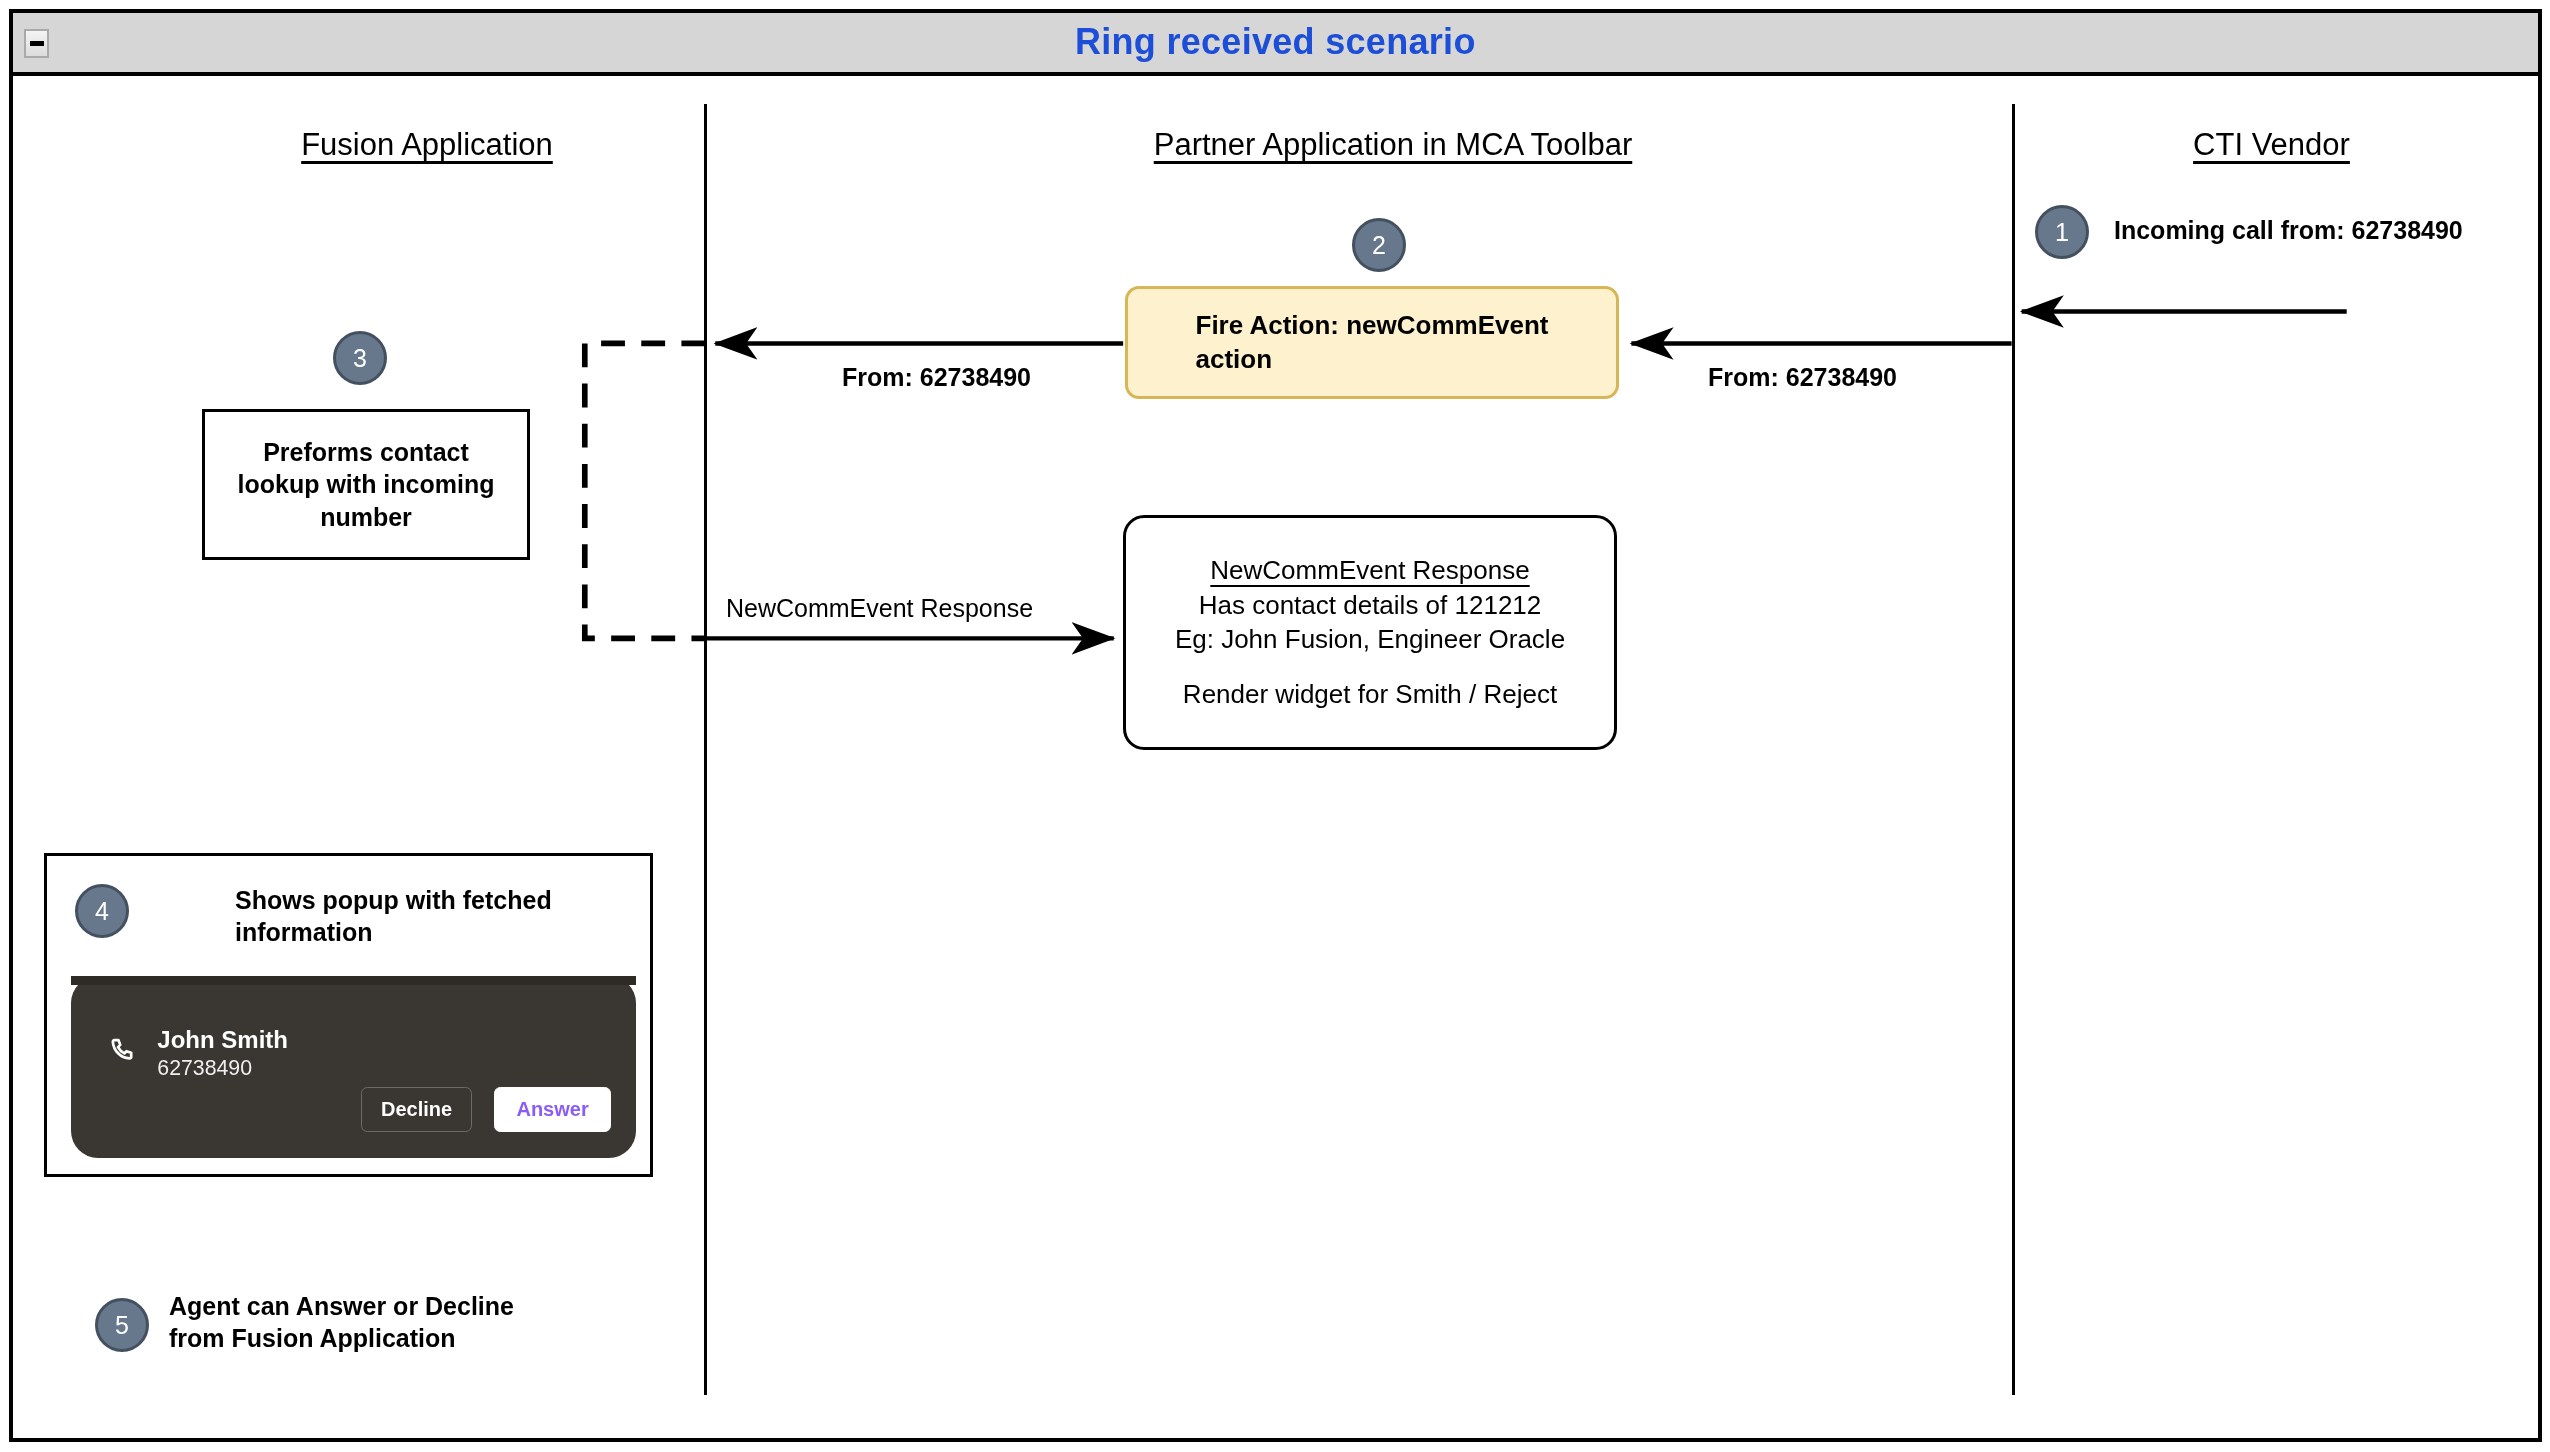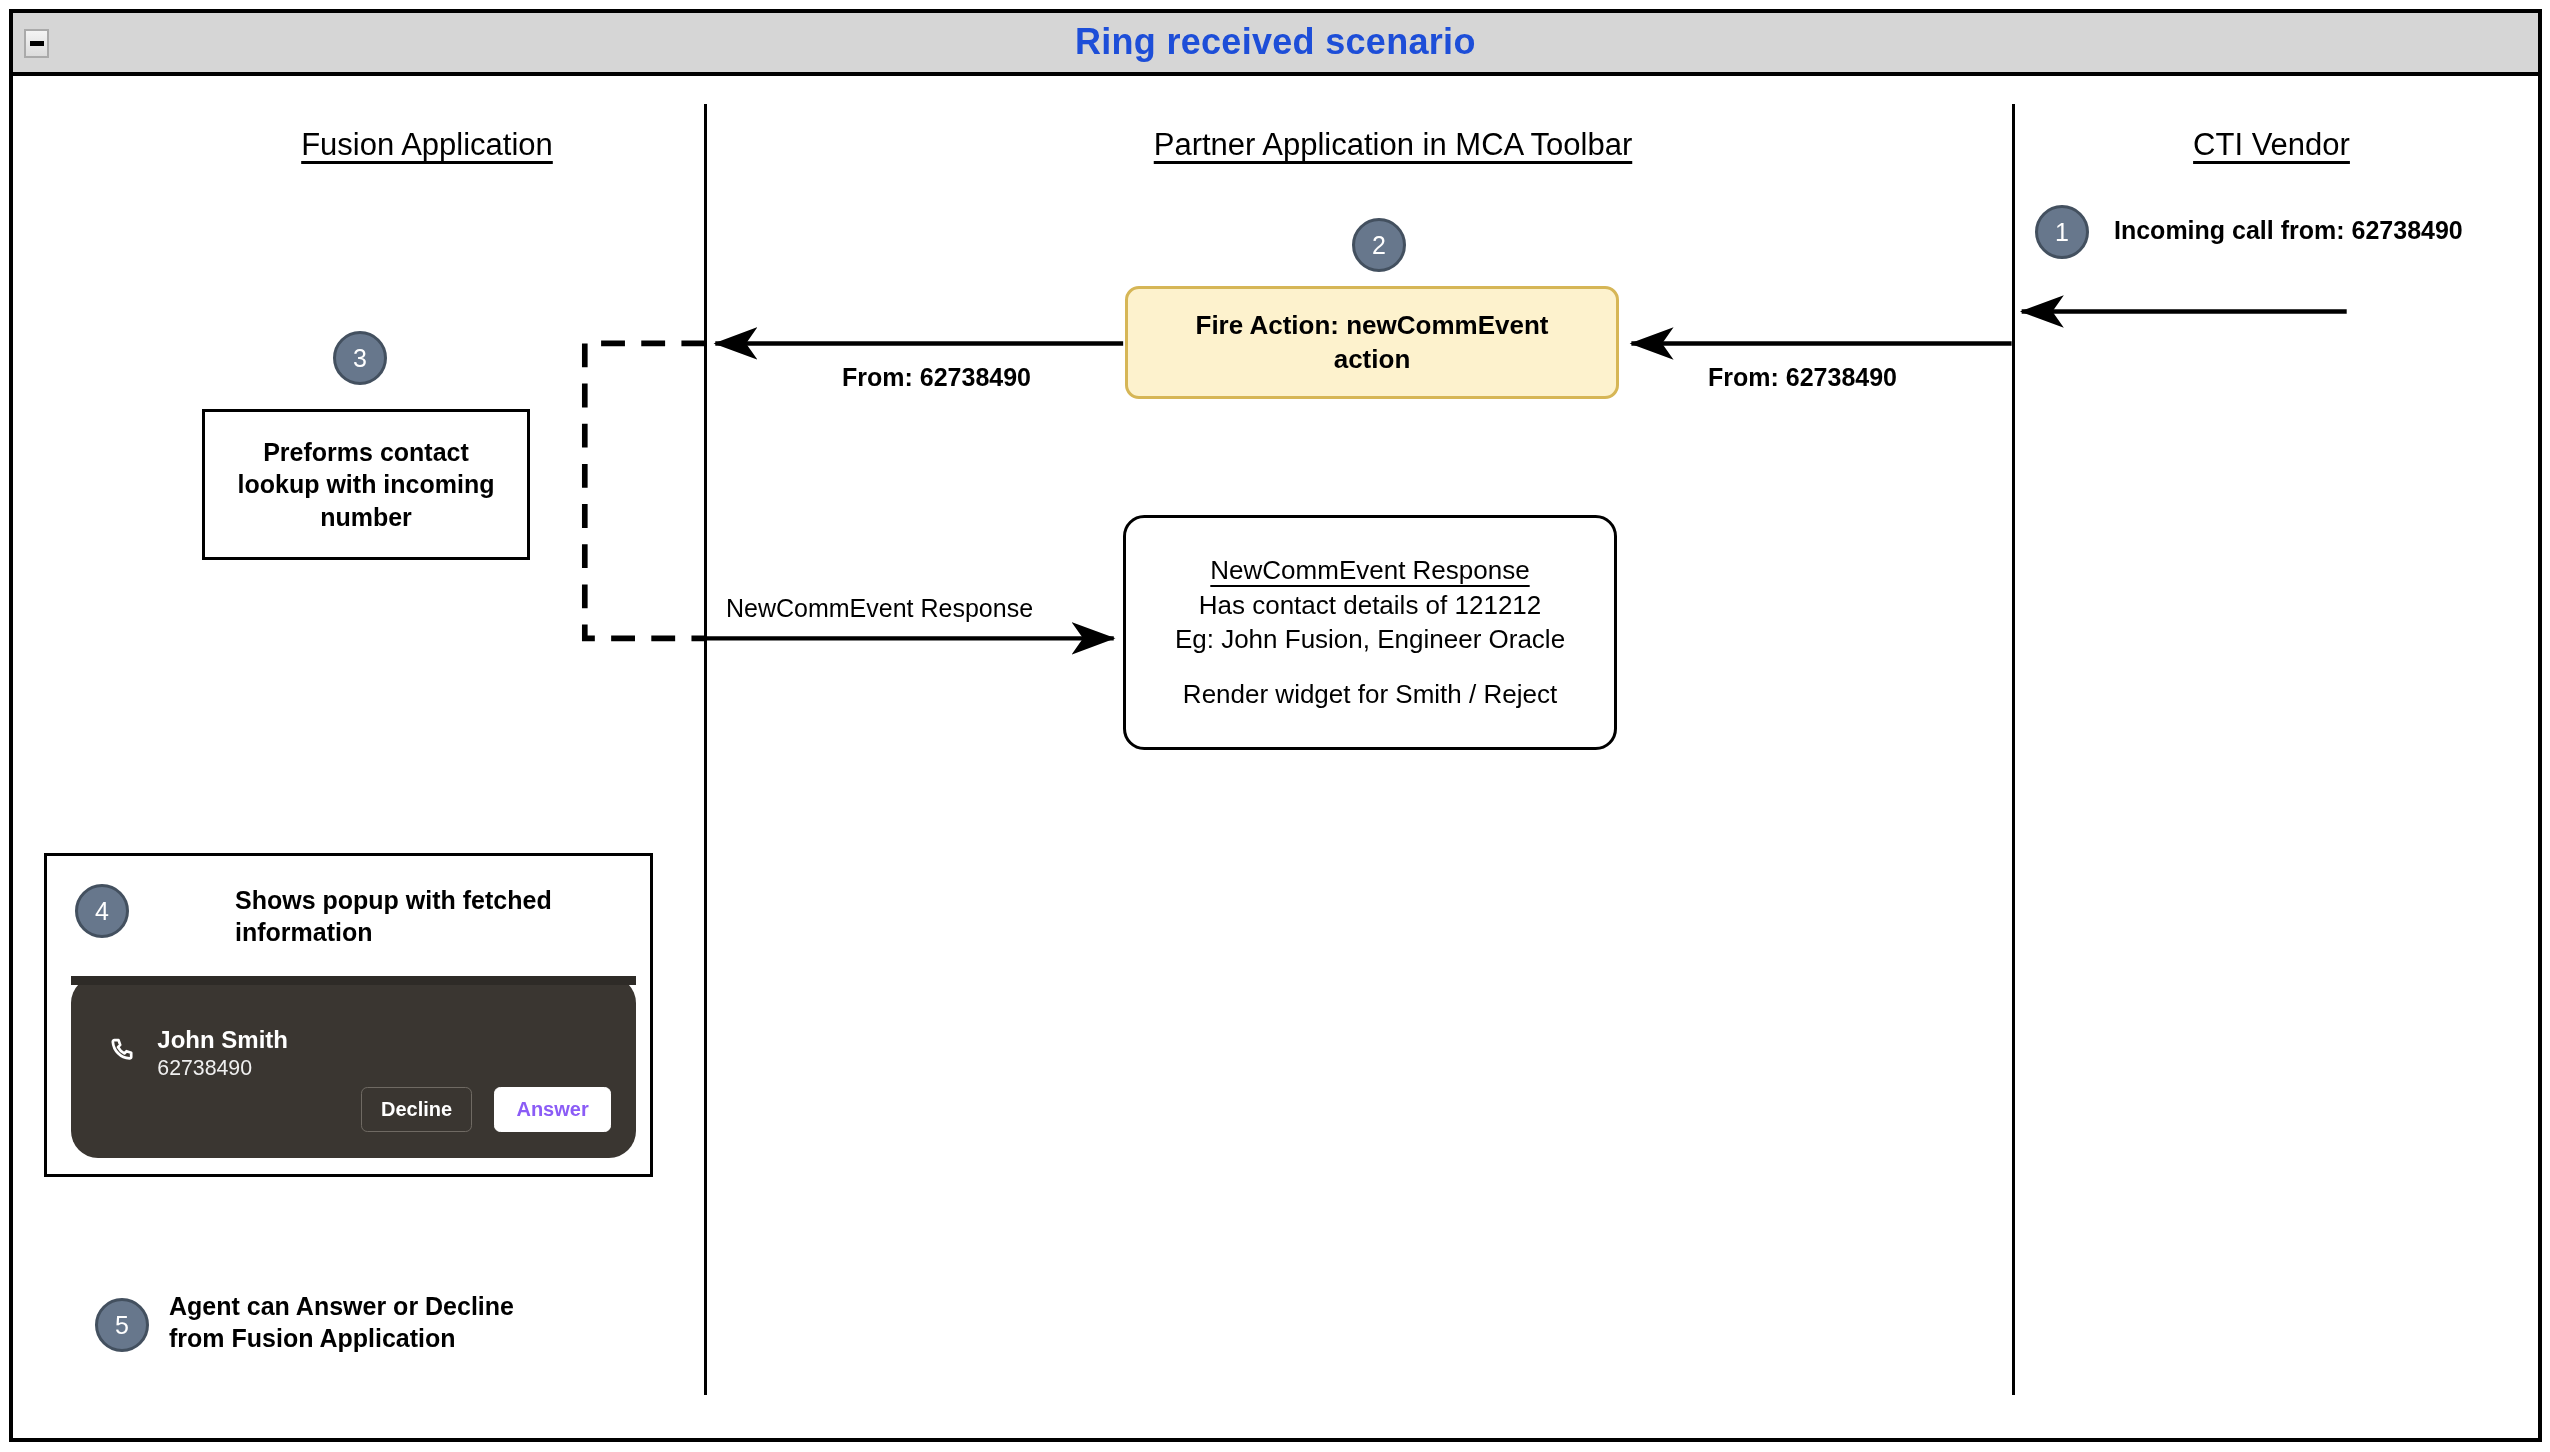--- a/index.html
+++ b/index.html
@@ -39,21 +39,21 @@
         line-height:1.28;font-family:"Liberation Sans",sans-serif;}
 
   
   .box-plain{position:absolute;background:#fff;border:3.1px solid #000;
              box-sizing:border-box;display:flex;align-items:center;
              justify-content:center;text-align:center;}
   .box-plain .txt{font-size:25px;font-weight:bold;line-height:1.3;color:#000;}
 
   .box-yellow{position:absolute;background:#fdf2cd;border:3.8px solid #d6b656;
               border-radius:14px;box-sizing:border-box;display:flex;
-              align-items:center;justify-content:center;text-align:center;}
+              align-items:center;justify-content:center;}
   .box-yellow .txt{font-size:26px;font-weight:bold;line-height:1.3;color:#000;}
 
   .box-round{position:absolute;background:#fff;border:3.8px solid #000;
              border-radius:21.3px;box-sizing:border-box;text-align:center;
              display:flex;flex-direction:column;align-items:center;
              justify-content:center;}
   .box-round .line{font-size:26px;color:#000;line-height:1.32;white-space:nowrap;}
   .box-round .line.u{text-decoration:underline;text-underline-offset:5.6px;}
   .box-round .gap{height:21.3px;}
 

